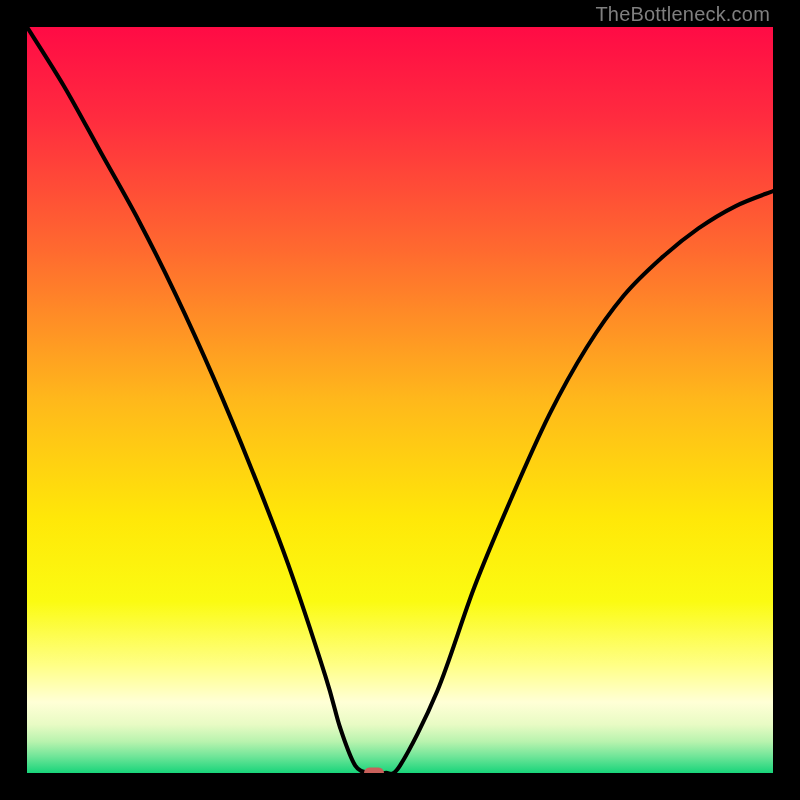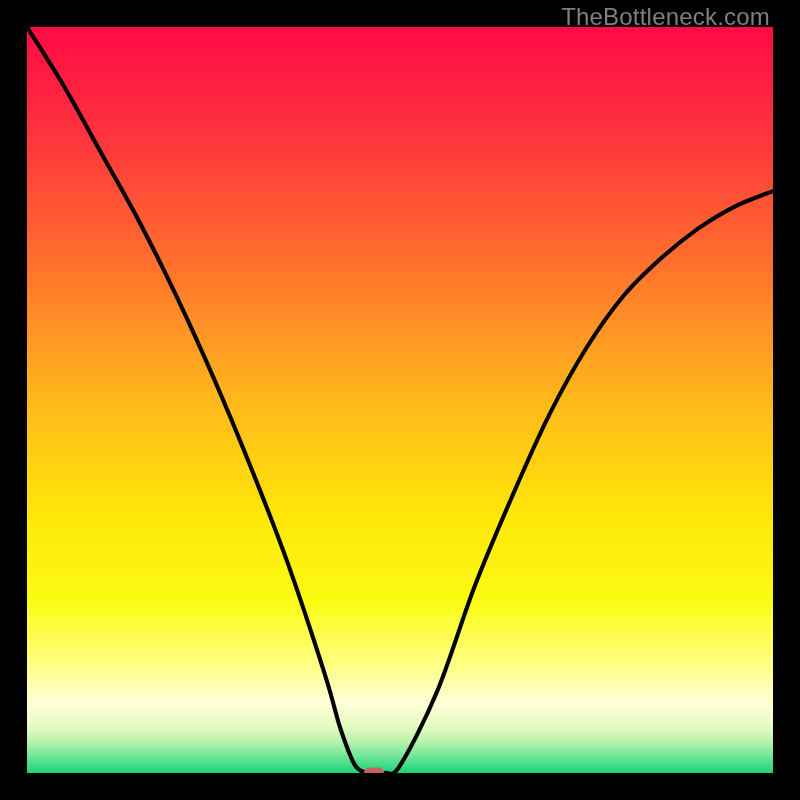--- a/index.html
+++ b/index.html
@@ -24,21 +24,21 @@
     left: 0;
     top: 0;
     width: 100%;
     height: 100%;
   }
   .watermark {
     position: absolute;
     top: 3px;
     right: 30px;
     color: #7f7f7f;
-    font-size: 24px;
+    font-size: 20px;
     font-weight: 400;
     letter-spacing: 0.2px;
     z-index: 20;
     user-select: none;
   }
   svg.curve {
     position: absolute;
     left: 0;
     top: 0;
     width: 100%;

